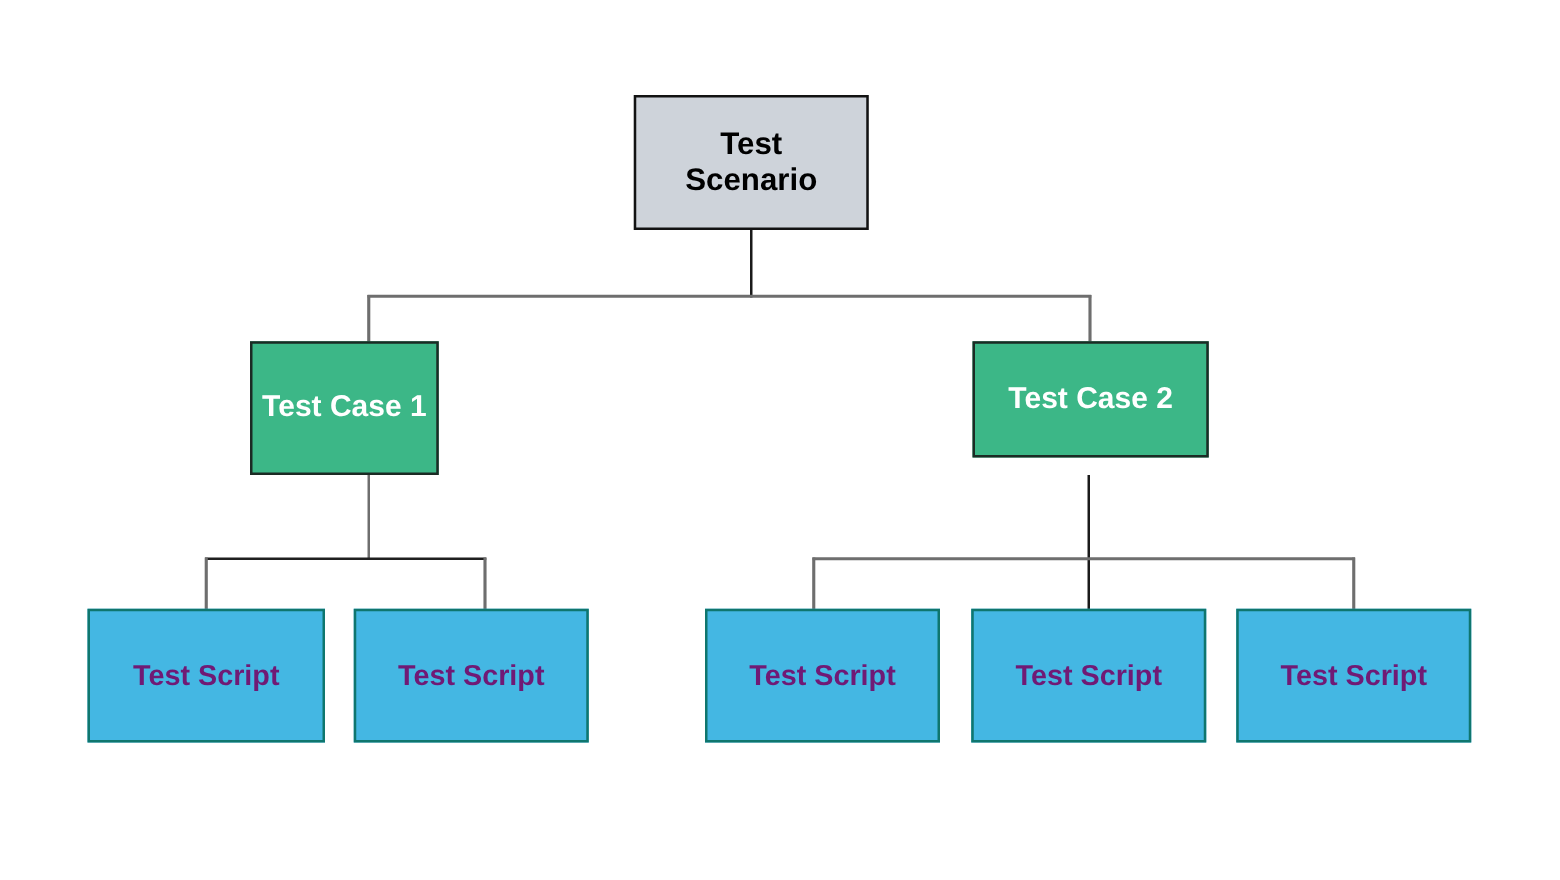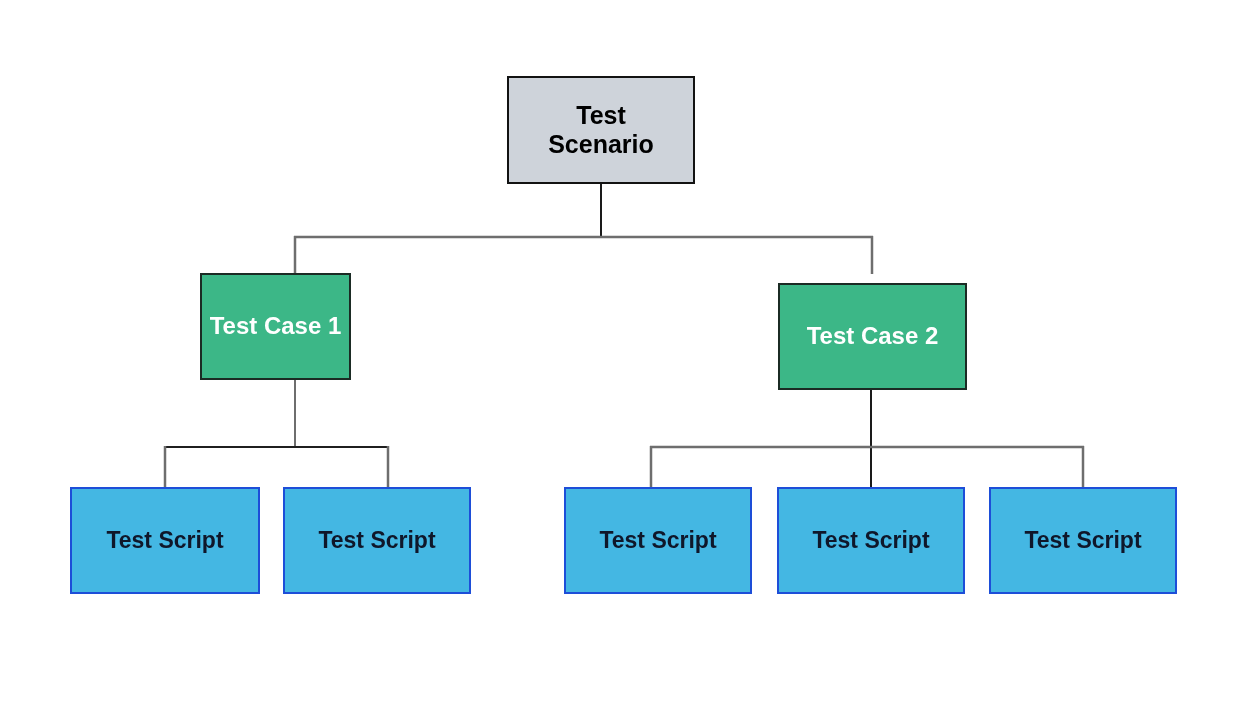--- a/index.html
+++ b/index.html
@@ -50,22 +50,22 @@
   }
   .node-case {
     background: #3cb787;
     border: 2px solid #1b2b24;
     color: #ffffff;
     font-weight: bold;
     font-size: 24px;
   }
   .node-script {
     background: #44b7e3;
-    border: 2px solid #1d4ed8;
-    color: #0f172a;
+    border: 2px solid #0f766e;
+    color: #701a75;
     font-weight: bold;
     font-size: 23px;
   }
 </style>
 </head>
 <body>
 
 <div id="diagram-canvas">
 
   <svg id="connector-layer" viewBox="0 0 1248 704" width="1248" height="704" xmlns="http://www.w3.org/2000/svg">
@@ -91,21 +91,21 @@
   </svg>
 
   <div class="node node-root" style="left:507px; top:76px; width:188px; height:108px;">
     <span class="node-label">Test
 Scenario</span>
   </div>
 
   <div class="node node-case" style="left:200px; top:273px; width:151px; height:107px;">
     <span class="node-label">Test Case 1</span>
   </div>
-  <div class="node node-case" style="left:778px; top:283px; width:189px; height:107px;">
+  <div class="node node-case" style="left:778px; top:273px; width:189px; height:93px;">
     <span class="node-label">Test Case 2</span>
   </div>
 
   <div class="node node-script" style="left:70px; top:487px; width:190px; height:107px;">
     <span class="node-label">Test Script</span>
   </div>
   <div class="node node-script" style="left:283px; top:487px; width:188px; height:107px;">
     <span class="node-label">Test Script</span>
   </div>
   <div class="node node-script" style="left:564px; top:487px; width:188px; height:107px;">

